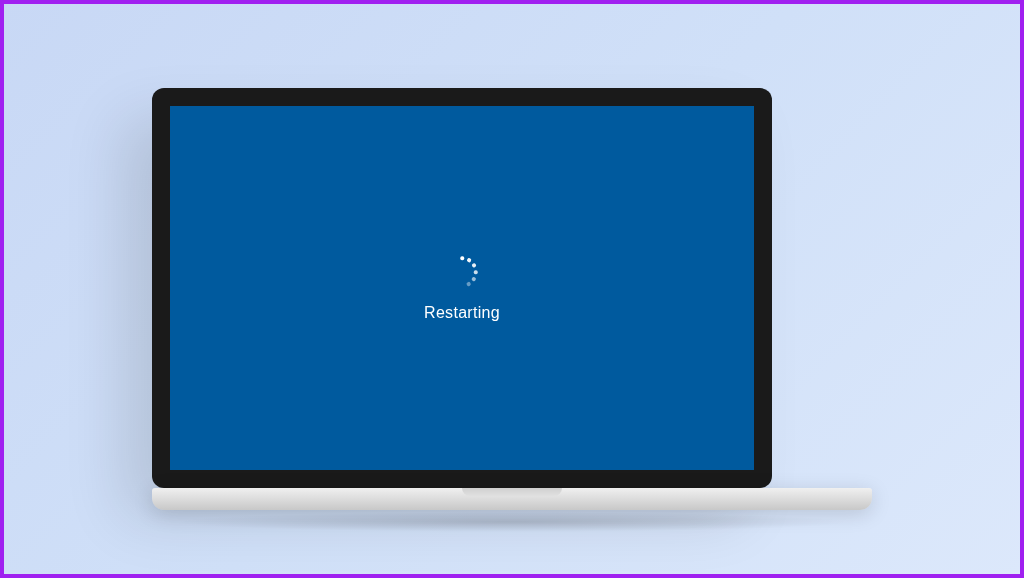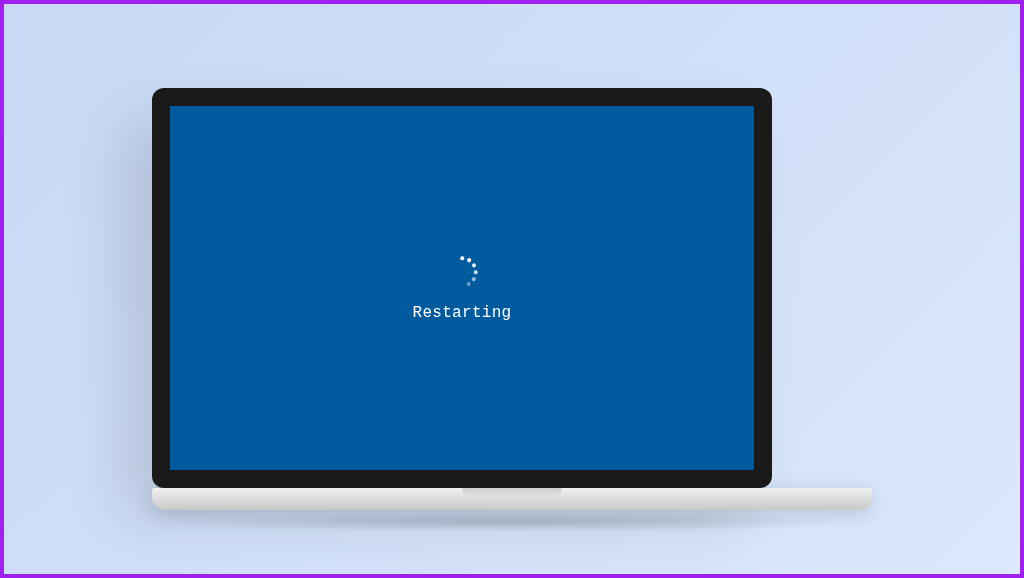--- a/index.html
+++ b/index.html
@@ -1,19 +1,18 @@
 <!DOCTYPE html>
 <html><head>
   <meta charset="utf-8">
   <style>
     * {
       margin: 0;
       padding: 0;
       box-sizing: border-box;
-      font-family: Liberation Mono, monospace;
     }
     
     body {
       width: 1024px;
       height: 578px;
       background: linear-gradient(135deg, #c8d8f5 0%, #d0e0f8 50%, #dce8fb 100%);
       border: 4px solid #a020f0;
       display: flex;
       align-items: center;
       justify-content: center;

